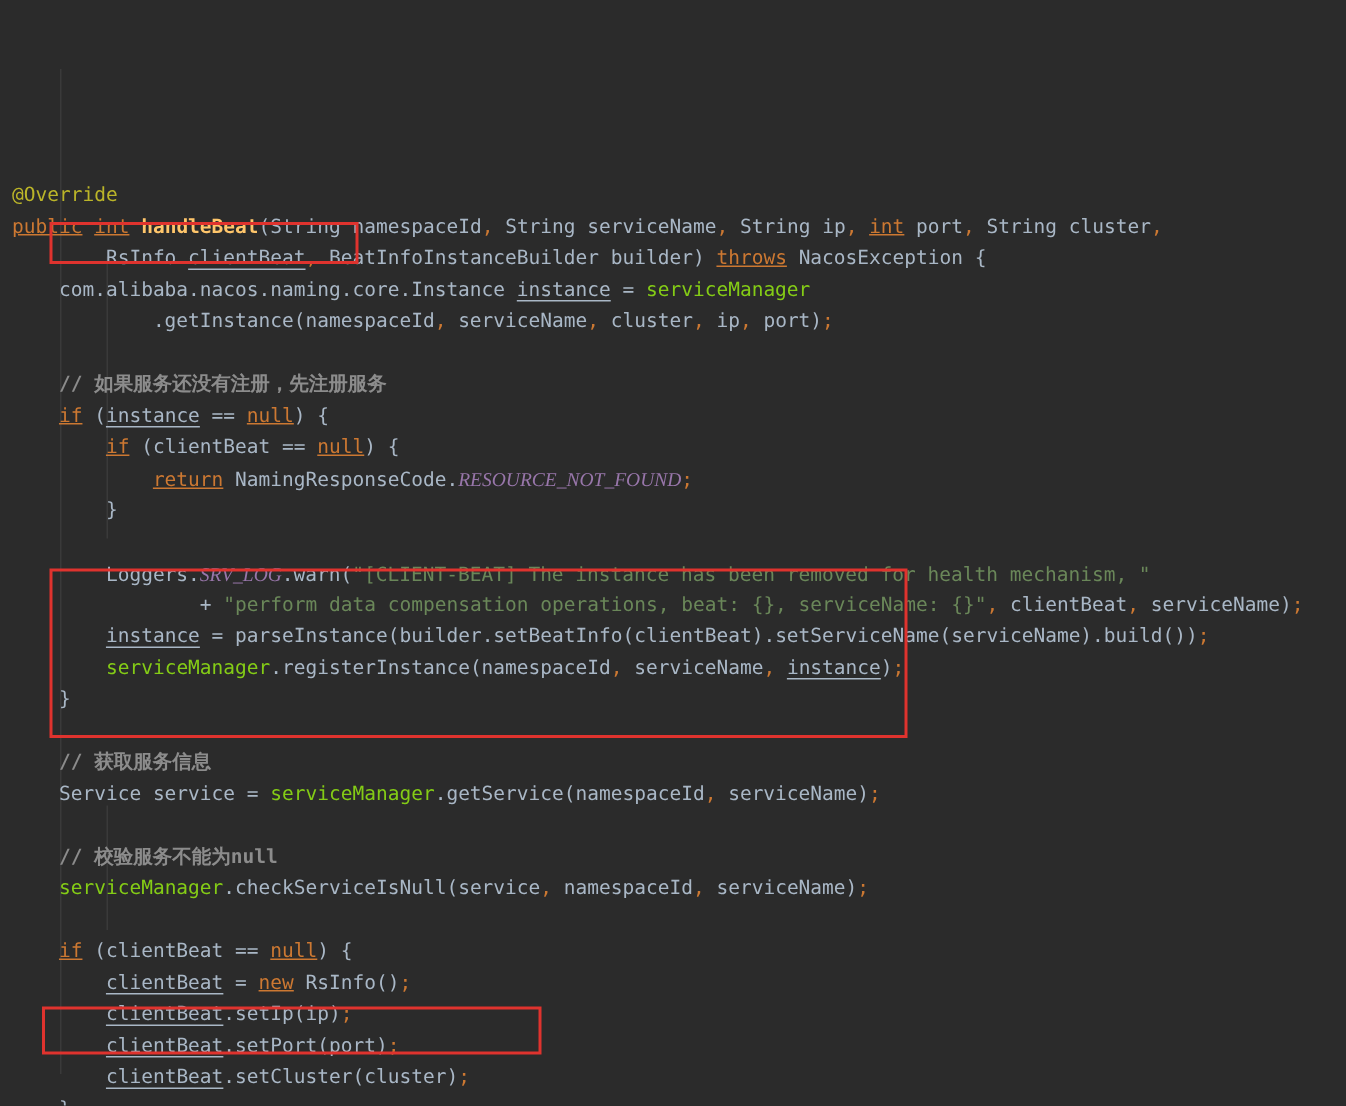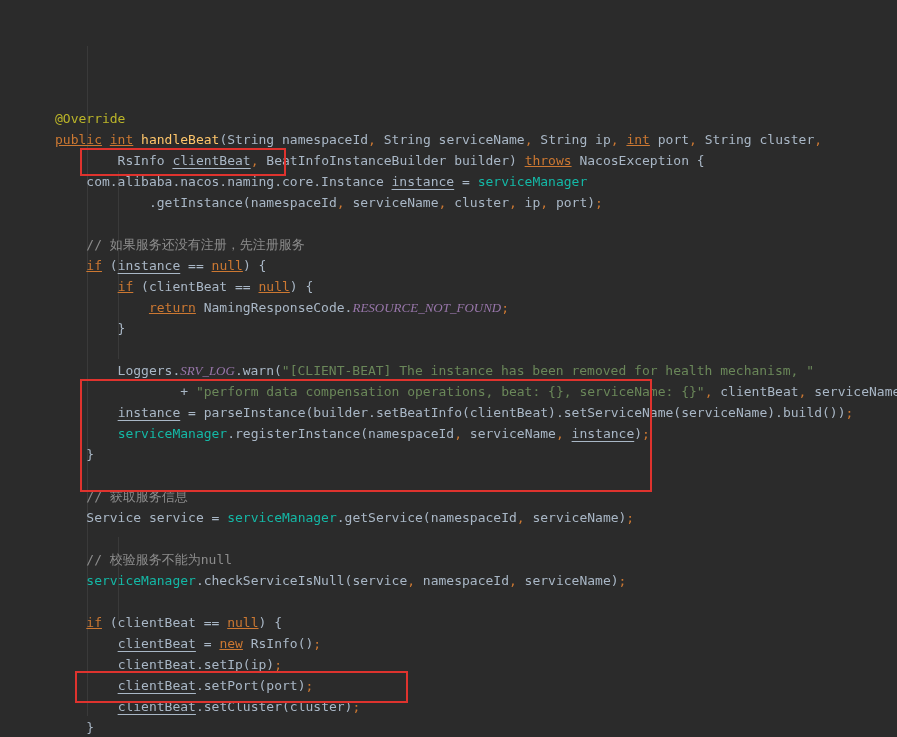--- a/index.html
+++ b/index.html
@@ -3,32 +3,31 @@
 <meta charset="utf-8">
 <style>
   html,body{margin:0;padding:0;background:#2b2b2b;}
   body{width:897px;height:737px;overflow:hidden;position:relative;}
   #editor{
     position:absolute;inset:0;
     font-family:"DejaVu Sans Mono","Liberation Mono",monospace;
     font-size:13px;line-height:21px;
     color:#a9b7c6;
     white-space:pre;
-    padding-top:3px;
+    padding-top:15px;
     cursor:text;
-    margin-left:47px;
   }
   .line{height:21px;padding-left:8px;position:relative;}
   .tok-t  {color:#a9b7c6;}
   .tok-kw {color:#cc7832;text-decoration:underline;}
   .tok-ann{color:#bbb529;}
-  .tok-decl{color:#ffc66b;font-weight:normal;}
+  .tok-decl{color:#ffc66b;font-weight:bold;}
   .tok-str{color:#6a8759;}
-  .tok-cmt{color:#8c8c8c;}
-  .tok-fld{color:#14b8a6;}
+  .tok-cmt{color:#8c8c8c;font-weight:bold;}
+  .tok-fld{color:#84cc16;}
   .tok-cst{color:#9876aa;font-style:italic;font-family:Liberation Serif, serif;}
   .tok-pn {color:#cc7832;}
   .tok-u  {color:#a9b7c6;text-decoration:underline;text-underline-offset:3px;text-decoration-thickness:1px;}
   .redbox{position:absolute;border:2px solid #df332e;pointer-events:none;}
   .box1{left:33px;top:148px;width:202px;height:24px;}
   .box2{left:33px;top:379px;width:568px;height:109px;}
   .box3{left:28px;top:671px;width:329px;height:28px;}
   .guide{position:absolute;width:1px;background:#3a3a3a;}
   .g1{left:40px;top:46px;height:670px;}
   .g2{left:71px;top:171px;height:188px;}

